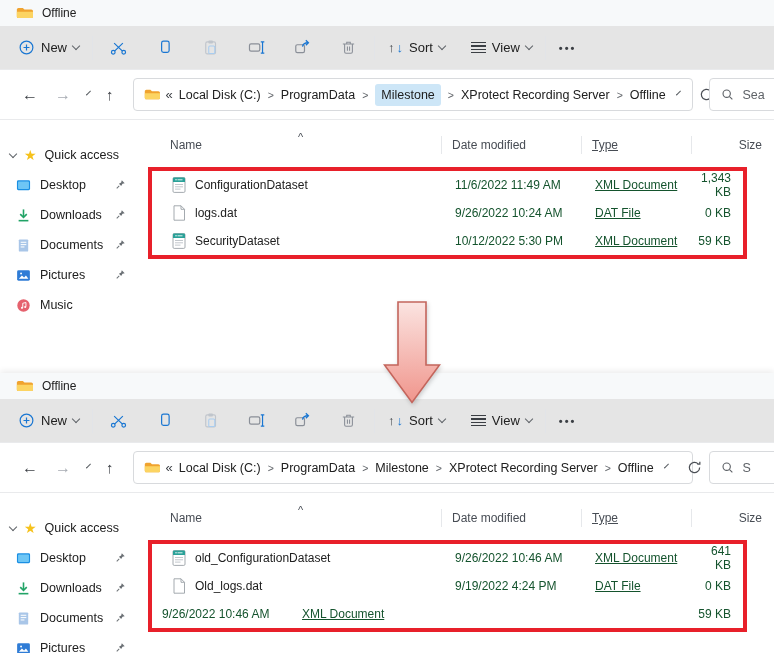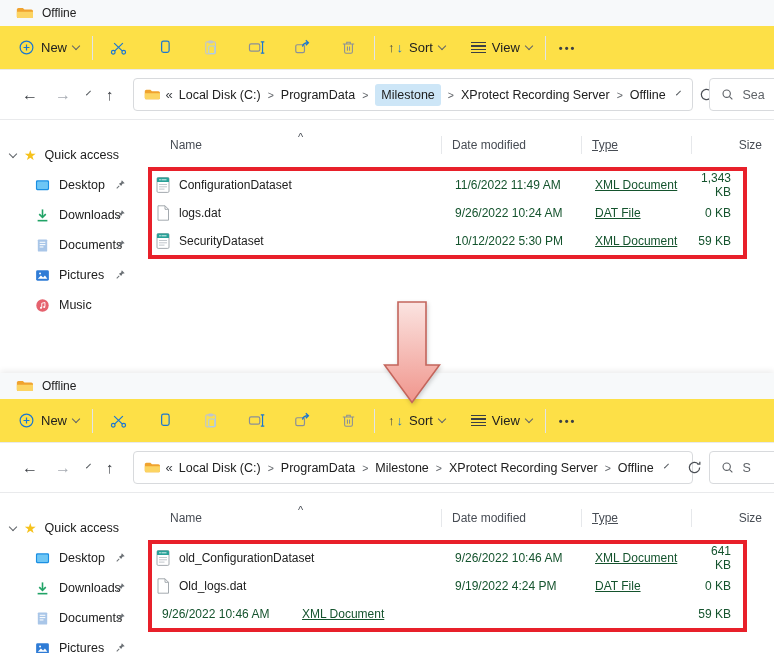--- a/index.html
+++ b/index.html
@@ -4,21 +4,21 @@
 <style>
   * { margin:0; padding:0; box-sizing:border-box; }
   html,body { width:774px; height:653px; overflow:hidden; background:#fff;
     font-family:"Liberation Sans","DejaVu Sans",sans-serif; color:#202020; }
   .window { position:absolute; left:0; width:774px; background:#fff; }
   #win-top { top:0; height:373px; }
   #win-bottom { top:373px; height:280px; box-shadow:0 -2px 6px rgba(0,0,0,.08); }
 
   .titlebar { height:26px; background:#f7f9fa; display:flex; align-items:center;
     padding-left:16px; gap:9px; font-size:12px; }
-  .toolbar { height:44px; background:#fde047; border-bottom:1px solid #e9eaec;
+  .toolbar { height:44px; background:#e5e5e5; border-bottom:1px solid #e9eaec;
     display:flex; align-items:center; padding-left:18px; font-size:13px; }
   .tb-btn { display:flex; align-items:center; gap:6px; cursor:pointer; }
   .tb-sep { width:1px; height:24px; background:#e2e4e8; margin:0 13px; }
   .tb-icons { display:flex; align-items:center; gap:21px; }
   .tb-ico { width:25px; height:25px; display:flex; align-items:center; justify-content:center; }
   .chev { width:6px; height:6px; border-right:1.3px solid #5f6368; border-bottom:1.3px solid #5f6368;
     transform:rotate(45deg); display:inline-block; margin-top:-4px; }
   .arrow-up { color:#3b3f44; font-size:13px; }
   .arrow-dn { color:#1976d2; font-size:13px; margin-left:-4px; }
   .view-lines { width:15px; height:11px;
@@ -38,35 +38,35 @@
   .guillemet { color:#3b3f44; font-size:13px; }
   .crumb-spacer { flex:1; }
   .searchbox { width:120px; height:33px; border:1px solid #d8dadd; border-radius:4px;
     display:flex; align-items:center; gap:9px; padding-left:11px; margin-left:16px;
     color:#5f6368; font-size:12.5px; background:#fff; flex:none; }
 
   .main { display:flex; height:calc(100% - 122px); }
   .sidebar { width:148px; padding-top:20px; font-size:12.5px; flex:none; }
   .side-root { display:flex; align-items:center; gap:8px; padding-left:10px; height:30px; cursor:pointer; }
   .star { color:#f6c21c; font-size:14px; }
-  .side-item { display:flex; align-items:center; gap:9px; padding-left:35px; height:30px;
+  .side-item { display:flex; align-items:center; gap:9px; padding-left:16px; height:30px;
     position:relative; cursor:pointer; }
   .pin { position:absolute; right:22px; top:9px; }
   .filepanel { flex:1; position:relative; font-size:12px; }
   .cols { display:flex; align-items:center; height:44px; color:#474c54; margin-top:3px; }
   .c-name { flex:0 0 293px; padding-left:22px; position:relative; display:flex; align-items:center; gap:8px; }
   .cols .c-name { padding-left:22px; }
   .c-date { flex:0 0 140px; padding-left:10px; }
   .c-type { flex:0 0 110px; padding-left:10px;text-decoration:underline; }
   .c-size { flex:1; text-align:right; padding-right:12px; }
   .cols .c-date,.cols .c-type,.cols .c-size { border-left:1px solid #e6e8eb; height:18px; line-height:18px; }
   .sort-caret { position:absolute; left:150px; top:-7px; color:#474c54; font-size:11px; }
   .redbox { border:4px solid #e8202a; margin-right:27px; background:#fff; }
   .frow { display:flex; align-items:center; height:28px; cursor:pointer; }
-  .frow .c-name { padding-left:4px; }
+  .frow .c-name { padding-left:20px; }
   .fico { width:15px; height:16px; flex:none; display:flex; }
   .cell-dim { color:#14532d; }
 
   .big-arrow { position:absolute; left:383px; top:301px; z-index:6;
     filter:drop-shadow(1px 2px 2px rgba(0,0,0,.18)); }
   svg { display:block; }
 </style>
 </head>
 <body>
 

